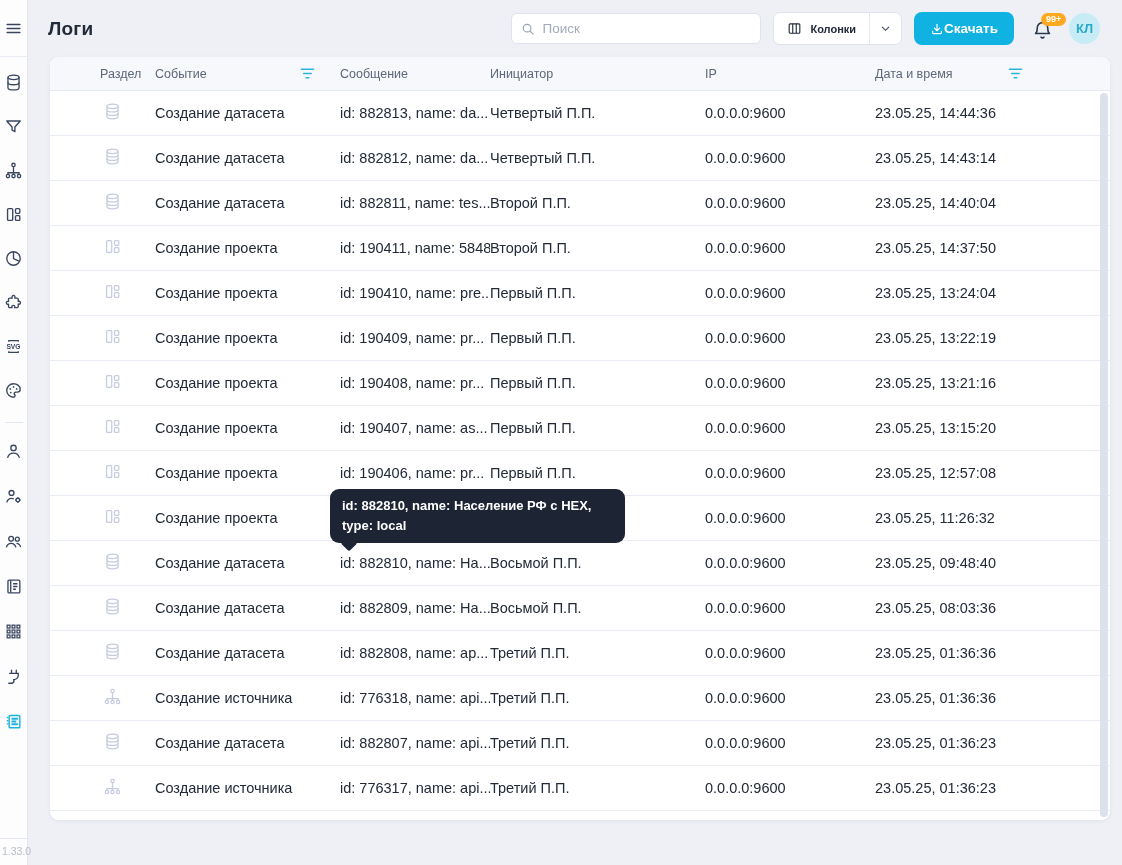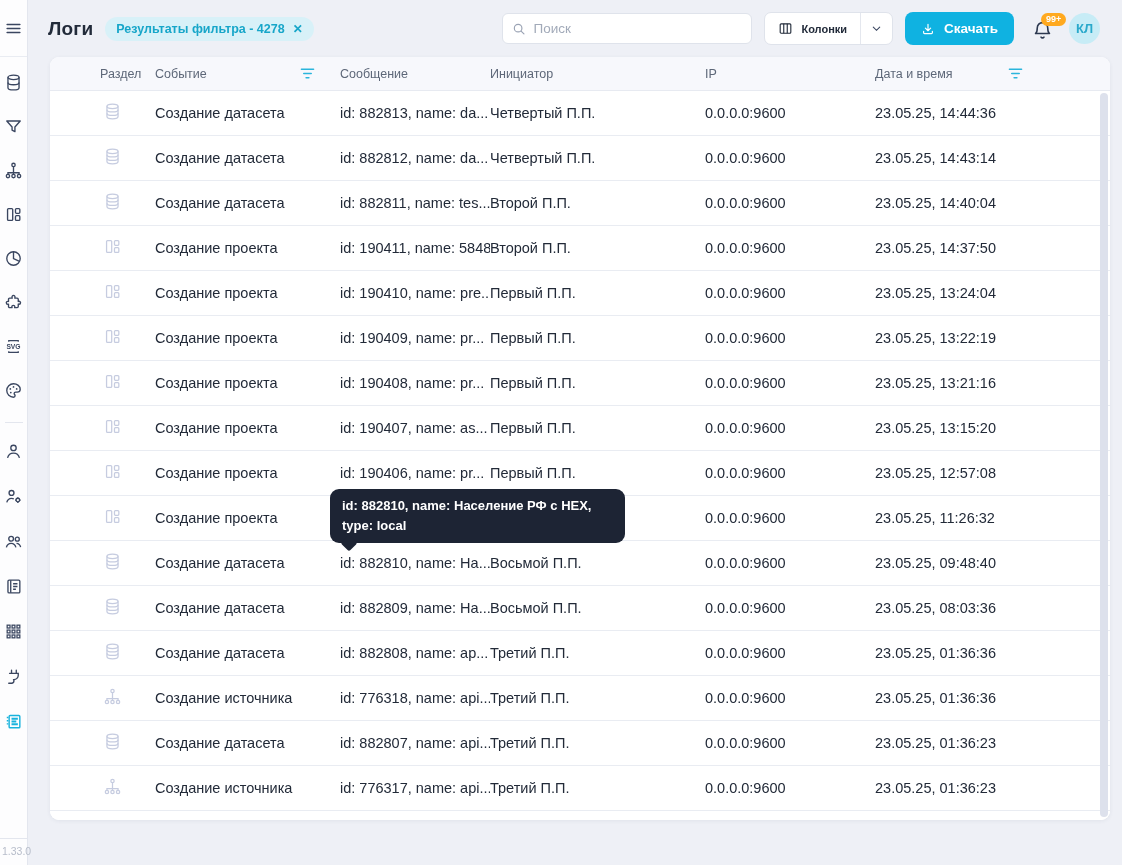--- a/index.html
+++ b/index.html
@@ -31,21 +31,21 @@
   .search-box svg { width:14px; height:14px; color:#9aa3b4; flex:none; }
   .search-box input { border:none; outline:none; background:transparent; font-size:13.5px; color:#222a38; width:100%; font-family:"Liberation Sans",sans-serif; }
   .search-box input::placeholder { color:#a2aab9; }
 
   .columns-group { margin-left:12px; height:33px; background:#fff; border:1px solid #dfe3eb; border-radius:7px; display:flex; align-items:stretch; overflow:hidden; }
   .columns-btn { display:flex; align-items:center; gap:8px; padding:0 13px; font-size:11px; font-weight:bold; color:#222b3a; cursor:pointer; }
   .columns-btn svg { width:15px; height:15px; color:#222b3a; }
   .columns-caret { width:32px; display:flex; align-items:center; justify-content:center; border-left:1px solid #e4e7ee; cursor:pointer; color:#3a4660; }
   .columns-caret svg { width:11px; height:11px; }
 
-  .download-btn { margin-left:12px; height:33px; background:#0fb2e1; border:none; border-radius:8px; color:#fff; font-size:13.5px; font-weight:bold; display:flex; align-items:center; gap:9px; padding:0 16px; cursor:pointer; font-family:"Liberation Sans",sans-serif; }
+  .download-btn { margin-left:12px; height:33px; background:#0fb2e1; border:none; border-radius:8px; color:#fff; font-size:13.5px; font-weight:bold; display:flex; align-items:center; padding:0 16px; cursor:pointer; font-family:"Liberation Sans",sans-serif; }
   .download-btn svg { width:14px; height:14px; }
 
   .bell-wrap { margin-left:18px; position:relative; width:24px; height:26px; cursor:pointer; color:#2c3850; }
   .bell-wrap svg { width:21px; height:21px; margin-top:4px; }
   .badge-99 { position:absolute; top:-3px; left:9px; background:#ffa91f; color:#fff; font-size:9px; font-weight:bold; border-radius:8px; padding:2px 5px; line-height:1; }
   .avatar { margin-left:13px; width:31px; height:31px; border-radius:50%; background:#c7ecf6; color:#2aa9cb; font-size:13px; font-weight:bold; display:flex; align-items:center; justify-content:center; cursor:pointer; }
 
   
   .card { position:absolute; left:22px; top:57px; width:1060px; height:763px; background:#fff; border-radius:9px; box-shadow:0 1px 4px rgba(40,50,80,.07); overflow:hidden; }
   .grid { display:grid; grid-template-columns:105px 185px 150px 215px 170px 1fr; align-items:center; }
@@ -195,24 +195,20 @@
         </div>
     </div>
     <div class="sidebar-spacer"></div>
     <div class="version">1.33.0</div>
   </nav>
 
   <div class="main">
 
     <div class="topbar">
       <div class="page-title">Логи</div>
-      <div class="chip">
-        <span>Результаты фильтра - 4278</span>
-        <span class="chip-close">✕</span>
-      </div>
       <div class="topbar-spacer"></div>
       <div class="search-box">
         <svg viewBox="0 0 24 24" fill="none" stroke="currentColor" stroke-width="2" stroke-linecap="round">
             <circle cx="10.5" cy="10.5" r="6.5"></circle>
             <path d="M15.5 15.5L20.5 20.5"></path>
           </svg>
         <input type="text" placeholder="Поиск" style="">
       </div>
       <div class="columns-group">
         <div class="columns-btn">

